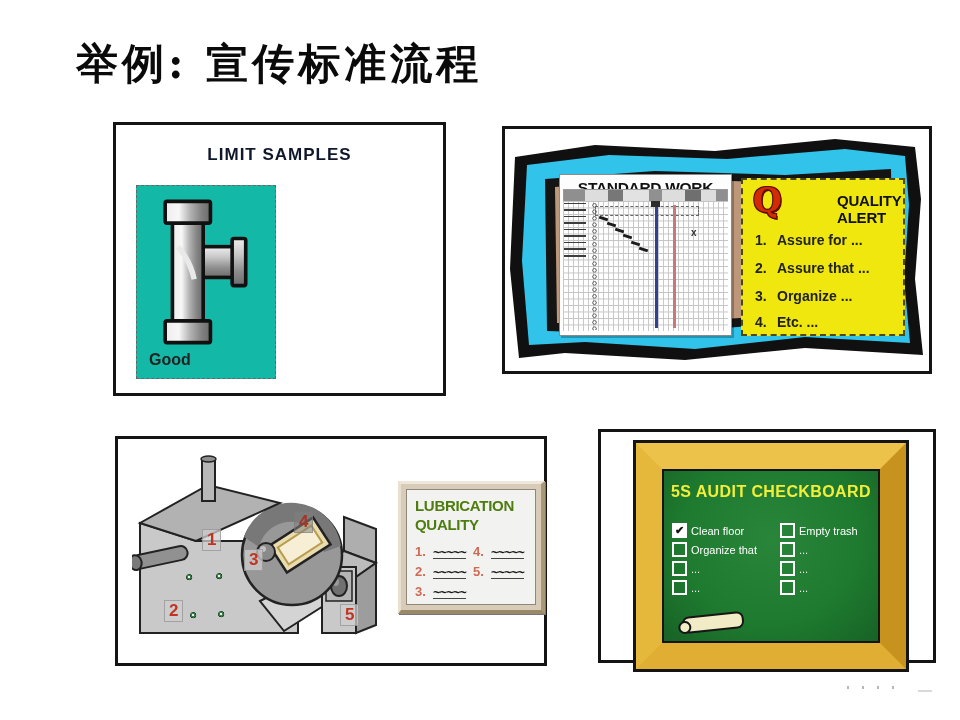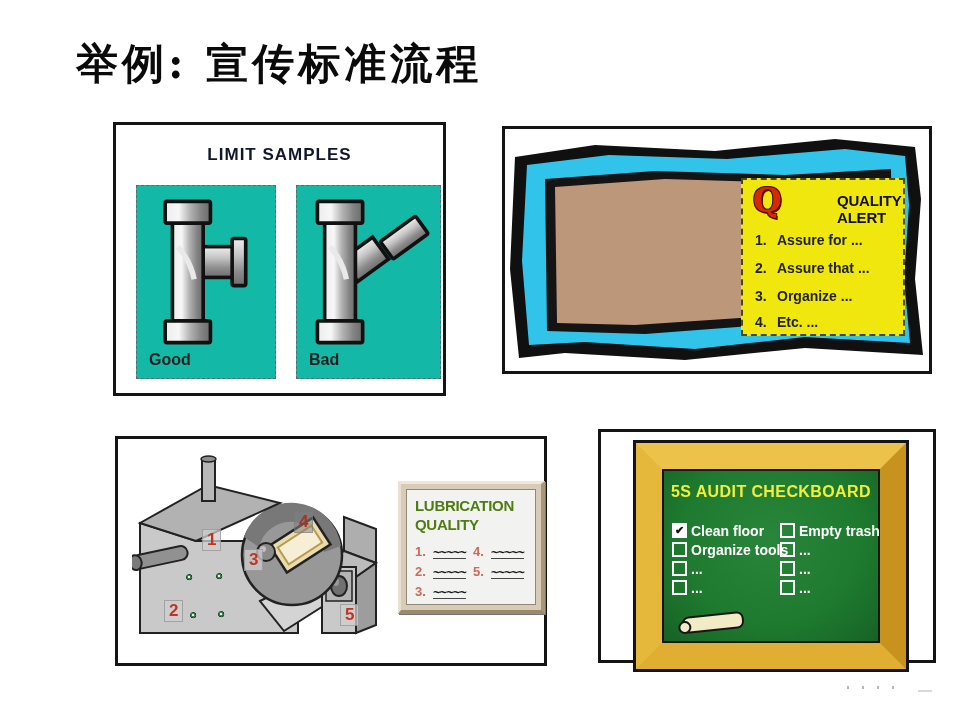--- a/index.html
+++ b/index.html
@@ -71,21 +71,21 @@
     outline:3px solid #141414;box-sizing:border-box;}
   .board-green{position:absolute;inset:0;border:2px solid #141414;
     background:radial-gradient(ellipse at 50% 40%,#28853a 0%,#1e7a2e 60%,#176226 100%);}
   .cb-title{width:100%;text-align:center;top:12px;font-size:16px;font-weight:bold;
     color:#f2ee3a;letter-spacing:.4px;}
   .ck-item{display:flex;align-items:center;height:19px;}
   .cb{width:11px;height:11px;border:2px solid #fff;margin-right:4px;display:flex;
     align-items:center;justify-content:center;flex:none;}
   .cb.checked{background:#fff;}
   .cb i{font-style:normal;font-size:11px;line-height:1;color:#111;font-weight:bold;}
-  .cb-label{font-size:14px;font-weight:bold;color:#fff;white-space:nowrap;}
+  .cb-label{font-size:11px;font-weight:normal;color:#fff;white-space:nowrap;}
   .chalk{left:18px;bottom:10px;width:58px;height:13px;background:#f1ebc6;
     border:2px solid #161616;border-radius:7px;transform:rotate(-6deg);}
   .chalk::before{content:"";position:absolute;left:-6px;top:2px;width:9px;height:9px;
     border-radius:50%;background:#f1ebc6;border:2px solid #161616;}
 
   .wm-dot{width:2px;height:3px;background:#999;opacity:.7;}
   .wm-dash{width:14px;height:2px;background:#cfcfcf;opacity:.8;}
 </style>
 </head>
 <body>
@@ -115,45 +115,49 @@
       <rect x="50" y="56" width="44" height="34" fill="url(#gh)" stroke="#111" stroke-width="4"></rect>
       <rect x="90" y="47" width="15" height="52" rx="2" fill="url(#gh)" stroke="#111" stroke-width="4"></rect>
       <rect x="24" y="20" width="34" height="128" fill="url(#gv)" stroke="#111" stroke-width="4"></rect>
       <path d="M30,56 Q44,72 48,92" stroke="#e9e9e9" stroke-width="6" fill="none"></path>
       <rect x="16" y="6" width="50" height="24" rx="2" fill="url(#gv)" stroke="#111" stroke-width="4"></rect>
       <rect x="16" y="138" width="50" height="24" rx="2" fill="url(#gv)" stroke="#111" stroke-width="4"></rect>
     </svg>
     <div class="abs ls-label">Good</div>
   </div>
 
-  <div class="abs ls-box" style="left:180px;top:60px;width:143px;height:192px;">
-    <svg class="abs" style="left:4px;top:10px;" width="136" height="152" viewBox="0 0 146 168">
-      <g transform="rotate(-36 60 80)">
-        <rect x="52" y="62" width="42" height="30" fill="url(#gh)" stroke="#111" stroke-width="4"></rect>
-      </g>
-      <g transform="rotate(-36 112 46)">
-        <rect x="88" y="34" width="48" height="24" rx="2" fill="url(#gh)" stroke="#111" stroke-width="4"></rect>
-      </g>
-      <rect x="24" y="20" width="34" height="128" fill="url(#gv)" stroke="#111" stroke-width="4"></rect>
-      <path d="M30,56 Q44,72 48,92" stroke="#e9e9e9" stroke-width="6" fill="none"></path>
-      <rect x="16" y="6" width="50" height="24" rx="2" fill="url(#gv)" stroke="#111" stroke-width="4"></rect>
-      <rect x="16" y="138" width="50" height="24" rx="2" fill="url(#gv)" stroke="#111" stroke-width="4"></rect>
-    </svg>
-    <div class="abs ls-label">Bad</div>
-  </div>
 </div>
 
 <div class="abs panel" style="left:502px;top:126px;width:424px;height:242px;">
   <svg class="abs" style="left:0;top:0;" width="424" height="242" viewBox="0 0 424 242">
     <polygon points="10,28 90,16 210,22 330,10 410,18 416,70 410,150 418,226 300,219 180,231 60,224 14,229 5,140" fill="#101010"></polygon>
     <polygon points="22,36 104,26 222,30 340,20 400,27 404,76 399,150 405,214 300,208 190,220 80,213 24,216 17,132" fill="#31c3ea"></polygon>
     <polygon points="40,50 150,42 280,46 386,40 388,200 260,196 140,205 42,202" fill="#141414"></polygon>
     <polygon points="50,58 160,50 290,54 378,50 380,190 250,188 130,196 52,194" fill="#bd977a"></polygon>
   </svg>
 
+  <div class="abs sw-sheet" style="left:54px;top:45px;width:171px;height:160px;">
+    <div class="abs sw-title">STANDARD WORK</div>
+    <div class="abs sw-head"></div>
+    <div class="abs sw-grid">
+      <div class="abs sw-tasks"></div>
+      <div class="abs sw-dotcol"></div>
+      <div class="abs sw-dash" style="left:32px;top:5px;width:102px;"></div>
+      <span class="abs gm" style="left:36px;top:16px;"></span>
+      <span class="abs gm" style="left:44px;top:22px;"></span>
+      <span class="abs gm" style="left:52px;top:28px;"></span>
+      <span class="abs gm" style="left:60px;top:34px;"></span>
+      <span class="abs gm" style="left:68px;top:41px;"></span>
+      <span class="abs gm" style="left:76px;top:47px;"></span>
+      <div class="abs sw-blue" style="left:92px;"></div>
+      <div class="abs sw-red" style="left:110px;"></div>
+      <span class="abs" style="left:88px;top:0px;width:9px;height:6px;background:#2c2c2c;"></span>
+      <span class="abs sw-x" style="left:128px;top:26px;">x</span>
+    </div>
+  </div>
 
   <div class="abs qa" style="left:236px;top:49px;width:160px;height:154px;">
     <span class="abs qa-q" style="left:10px;top:4px;">Q</span>
     <span class="abs qa-heading" style="left:50px;top:12px;margin-left:44px;">QUALITY ALERT</span>
     <div class="qa-item" style="top:52px;">
       <span class="qa-num">1.</span>
       <span>Assure for ...</span>
     </div>
     <div class="qa-item" style="top:80px;">
       <span class="qa-num">2.</span>
@@ -255,21 +259,21 @@
         <div class="ck-item">
           <span class="cb checked">
               <i>✔</i>
             </span>
           <span class="cb-label">Clean floor</span>
         </div>
         <div class="ck-item">
           <span class="cb">
               <i></i>
             </span>
-          <span class="cb-label">Organize tools</span>
+          <span class="cb-label">Organize that</span>
         </div>
         <div class="ck-item">
           <span class="cb">
               <i></i>
             </span>
           <span class="cb-label">...</span>
         </div>
         <div class="ck-item">
           <span class="cb">
               <i></i>

